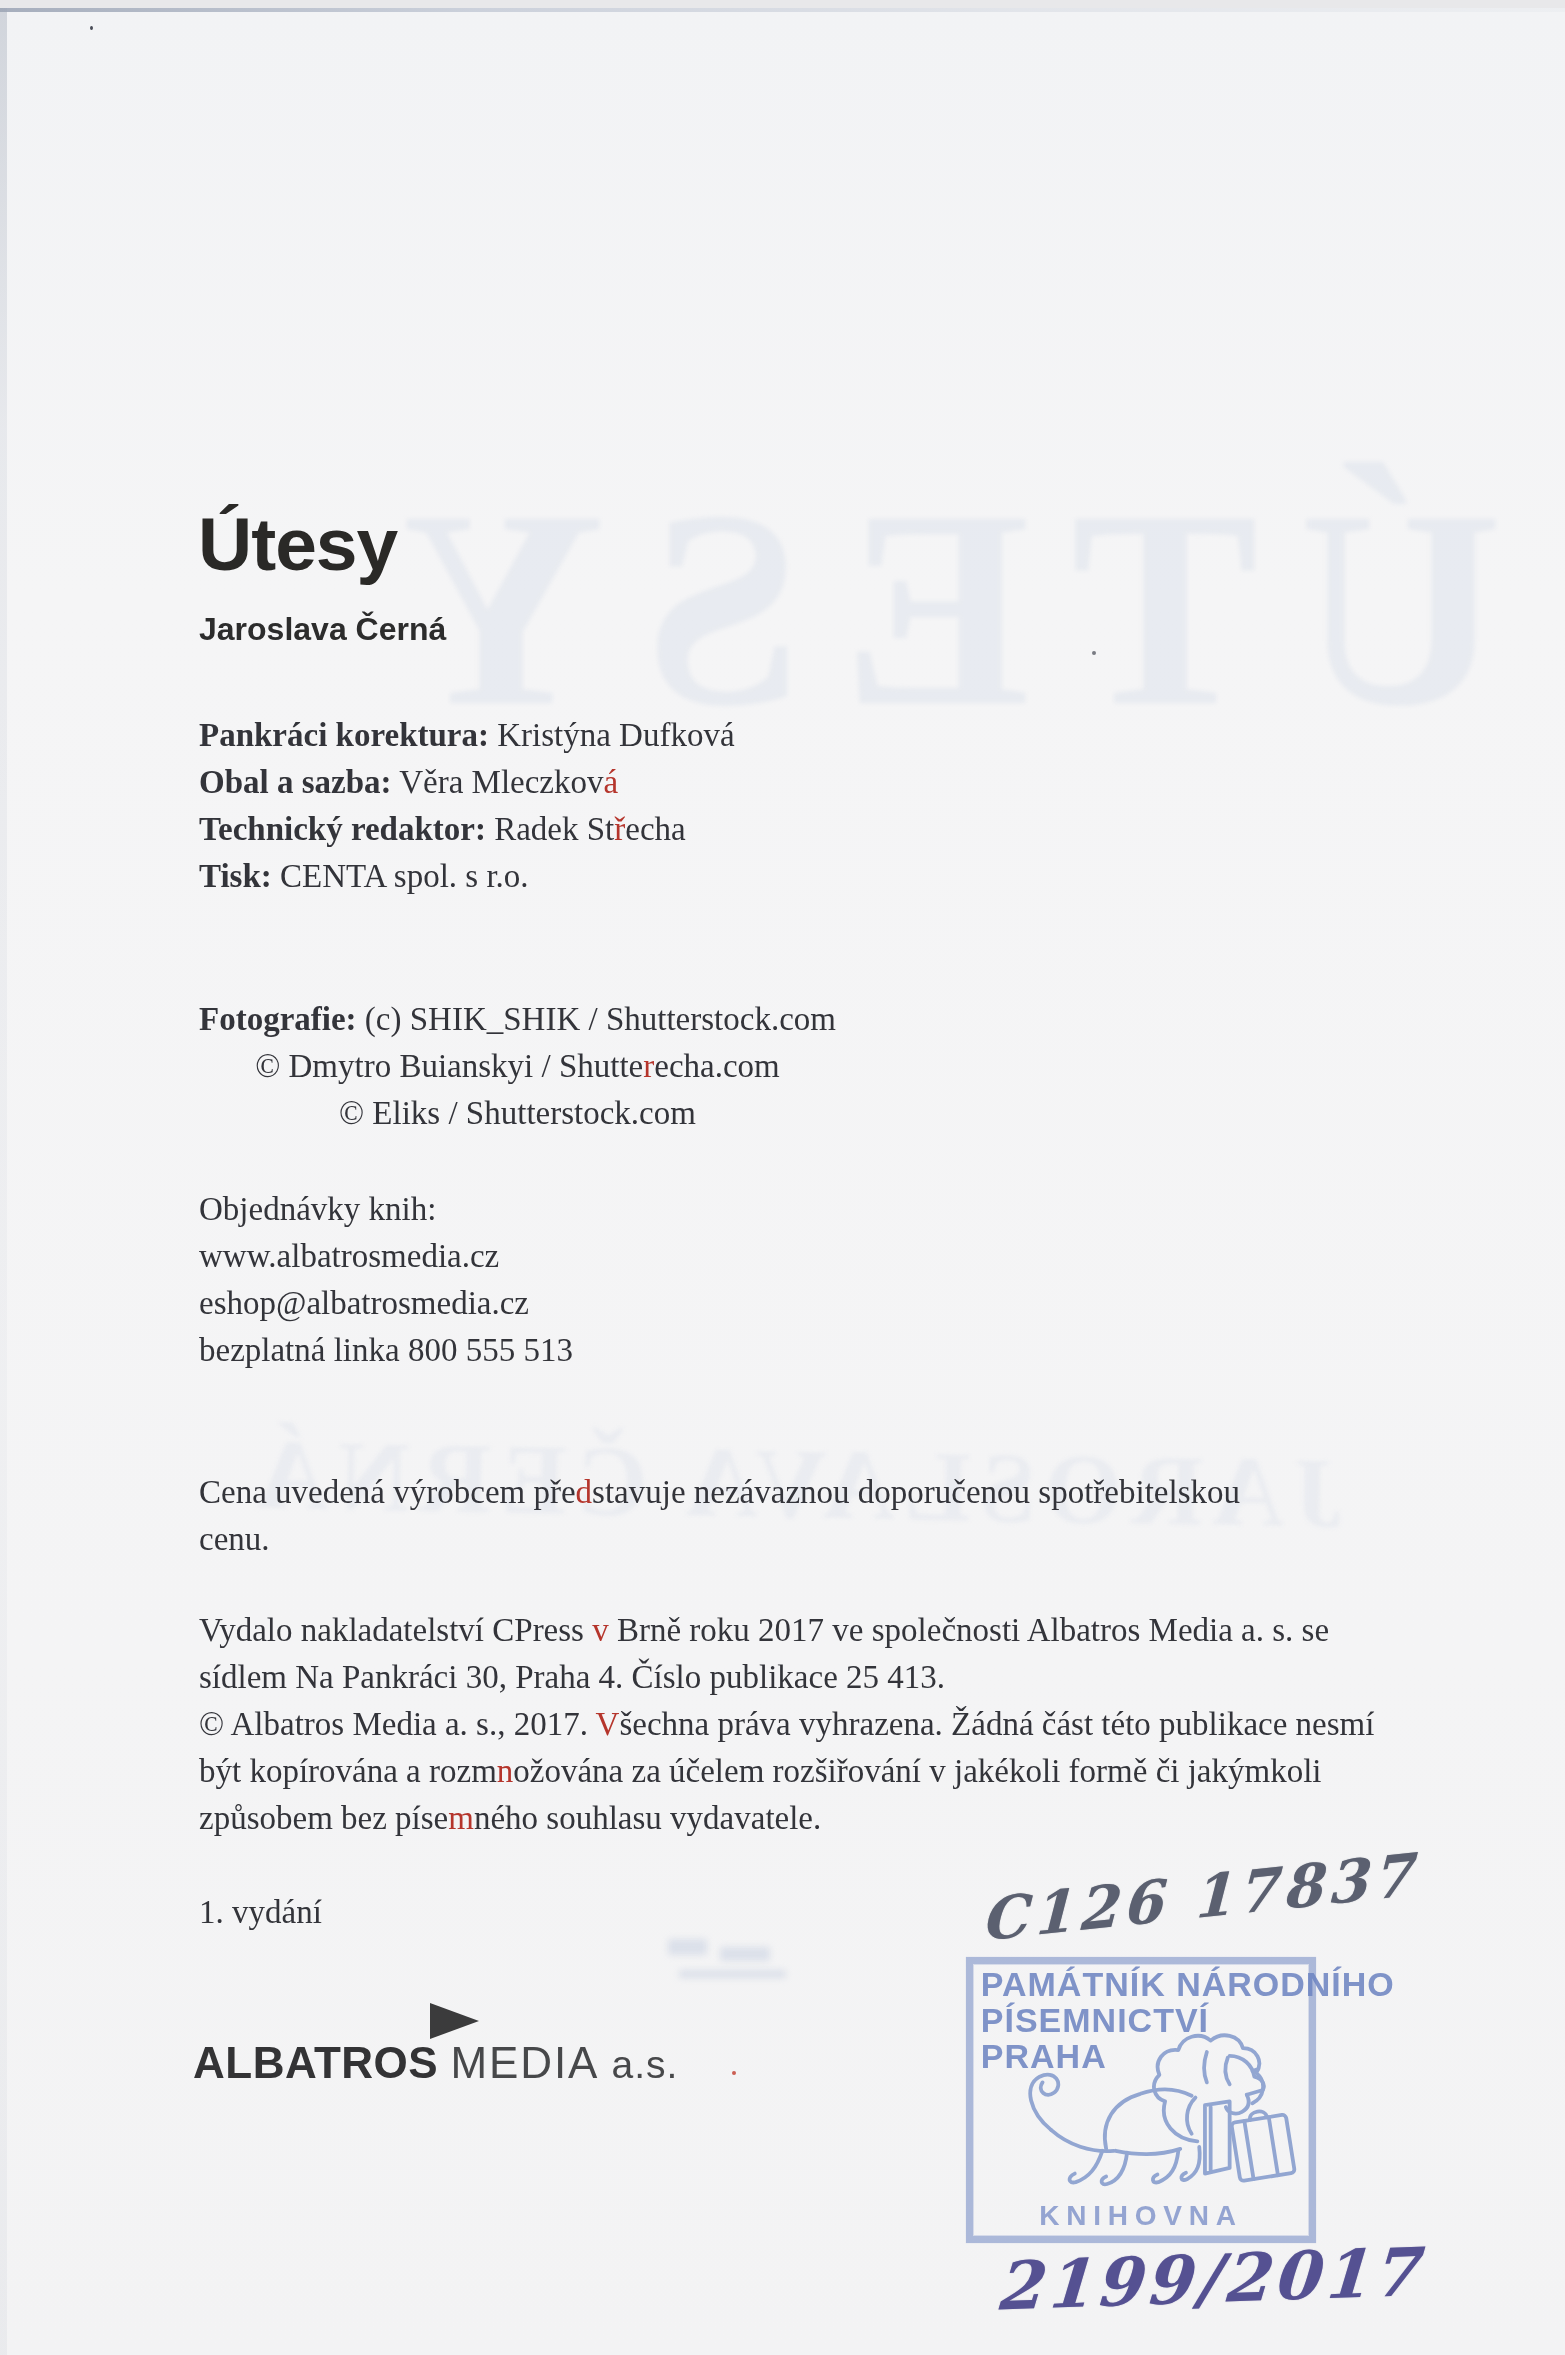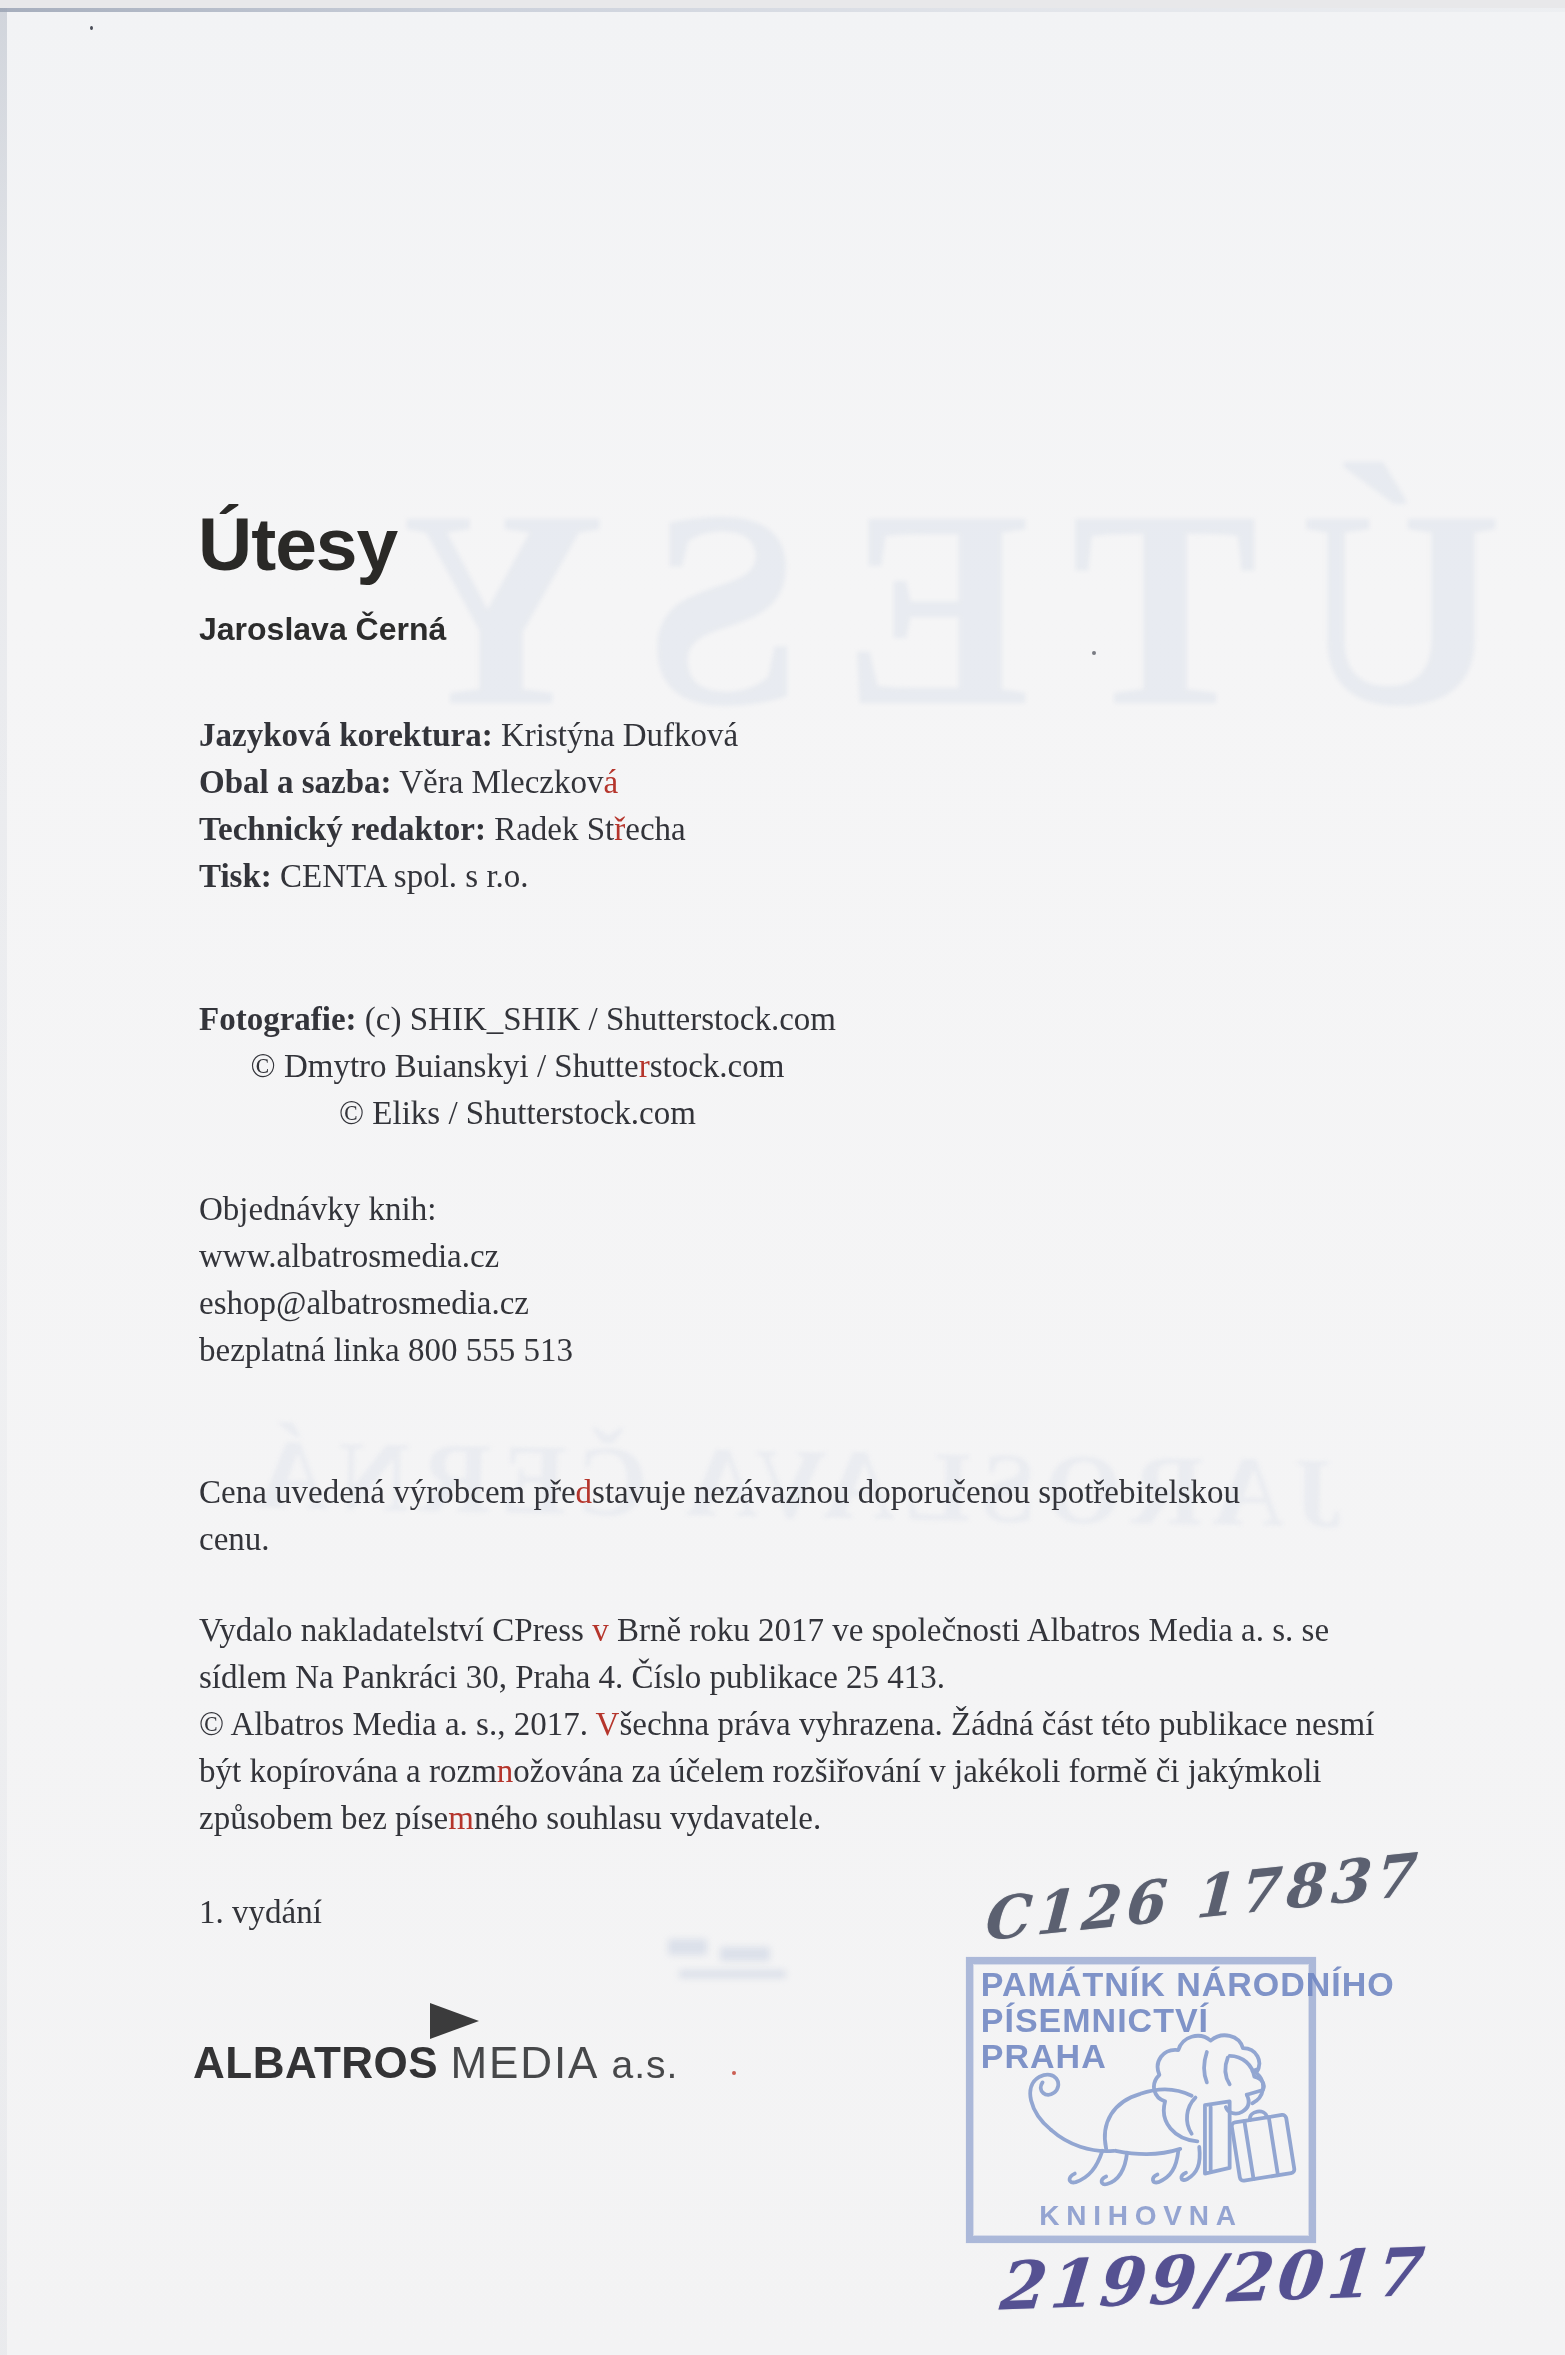--- a/index.html
+++ b/index.html
@@ -96,29 +96,29 @@
   <div class="ghost ghost-title">ÚTESY</div>
   <div class="ghost ghost-author">JAROSLAVA ČERNÁ</div>
   <div class="ghost-smudge" style="left:668px;top:1931px;width:39px;height:15.5px;"></div>
   <div class="ghost-smudge" style="left:720px;top:1939px;width:50px;height:13.6px;"></div>
   <div class="ghost-smudge" style="left:679px;top:1962px;width:107px;height:7.8px;"></div>
 
   <h1 class="title">Útesy</h1>
   <div class="author">Jaroslava Černá</div>
 
   <div class="block credits">
-    <div class="line"><span class="seg-b">Jazyková korektura:</span><span> Kristýna Dufková</span></div>
+    <div class="line"><span class="seg-b">Pankráci korektura:</span><span> Kristýna Dufková</span></div>
     <div class="line"><span class="seg-b">Obal a sazba:</span><span> Věra Mleczkov</span><span class="seg-r">á</span></div>
     <div class="line"><span class="seg-b">Technický redaktor:</span><span> Radek St</span><span class="seg-r">ř</span><span>echa</span></div>
     <div class="line"><span class="seg-b">Tisk:</span><span> CENTA spol. s r.o.</span></div>
   </div>
 
   <div class="block foto">
     <div class="line"><span class="seg-b">Fotografie:</span><span> (c) SHIK_SHIK / Shutterstock.com</span></div>
-    <div class="line"><span>© Dmytro Buianskyi / Shutte</span><span class="seg-r">r</span><span>stock.com</span></div>
+    <div class="line"><span>© Dmytro Buianskyi / Shutte</span><span class="seg-r">r</span><span>echa.com</span></div>
     <div class="line"><span>© Eliks / Shutterstock.com</span></div>
   </div>
 
   <div class="block orders">
     <div class="line">Objednávky knih:</div>
     <div class="line">www.albatrosmedia.cz</div>
     <div class="line">eshop@albatrosmedia.cz</div>
     <div class="line">bezplatná linka 800 555 513</div>
   </div>
 

